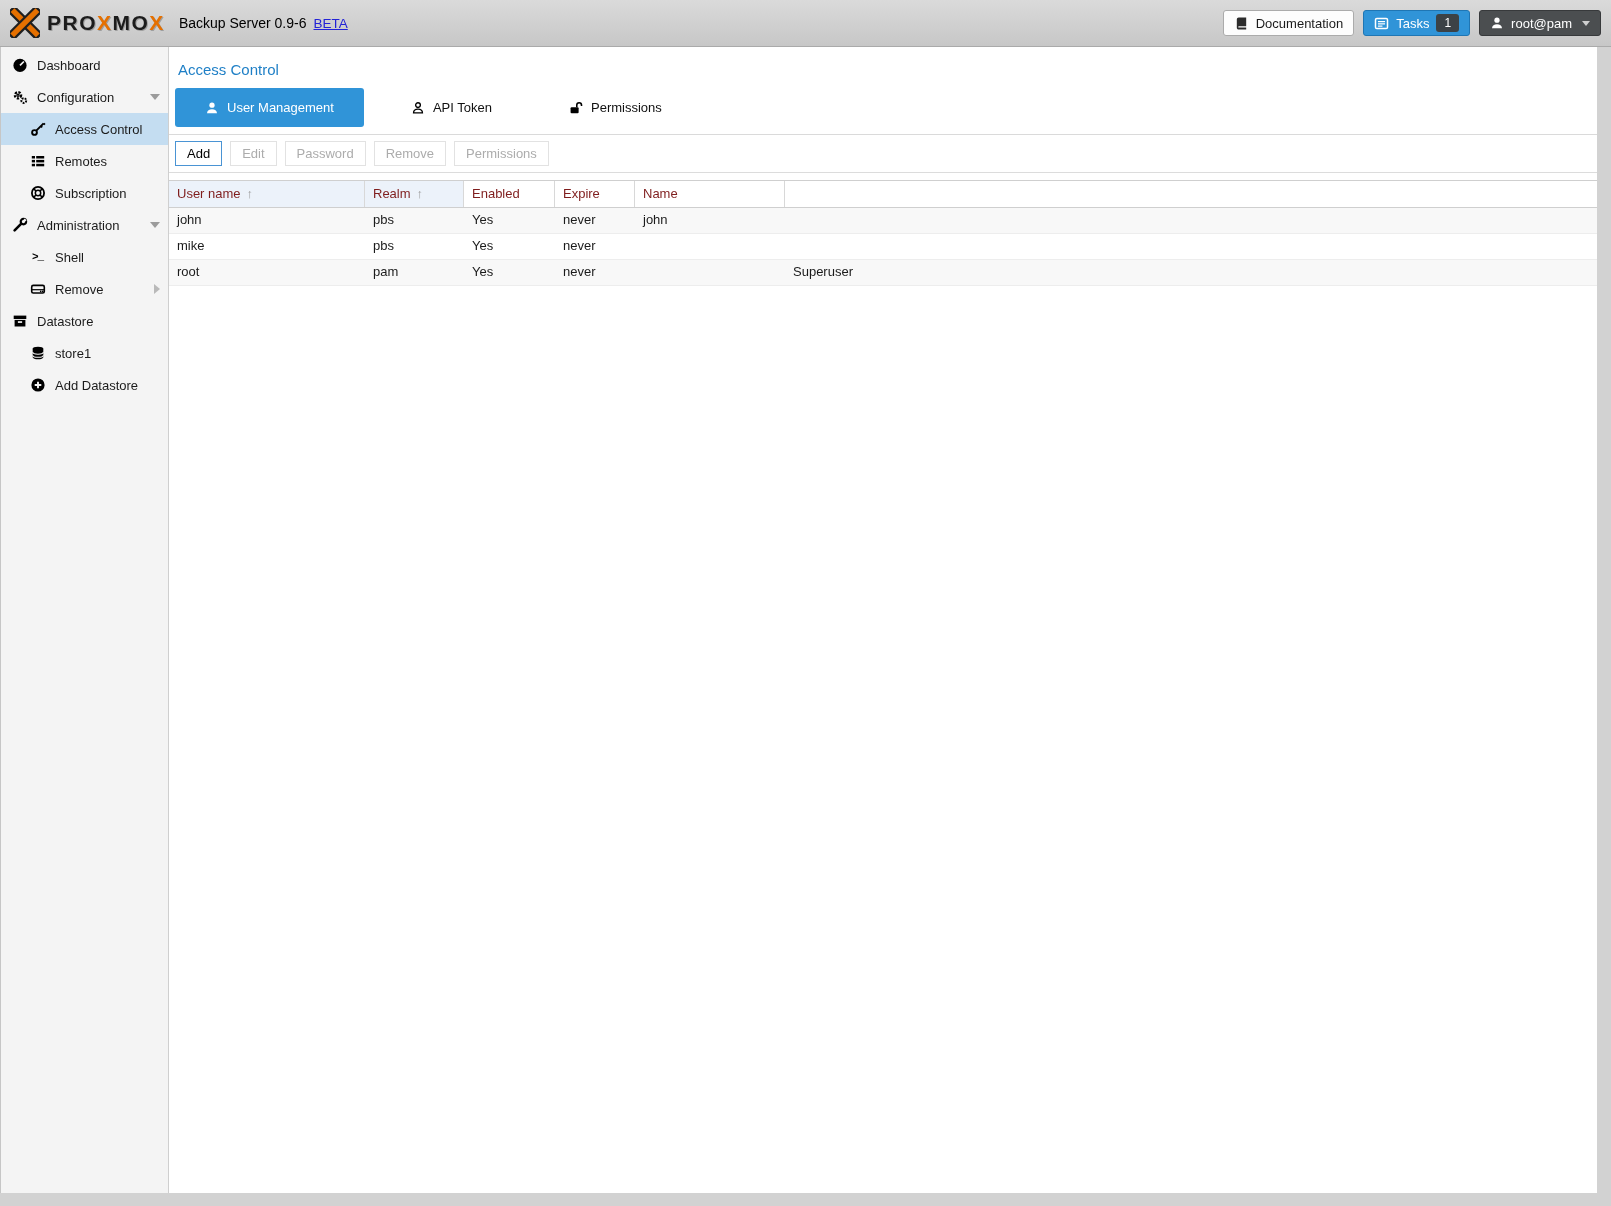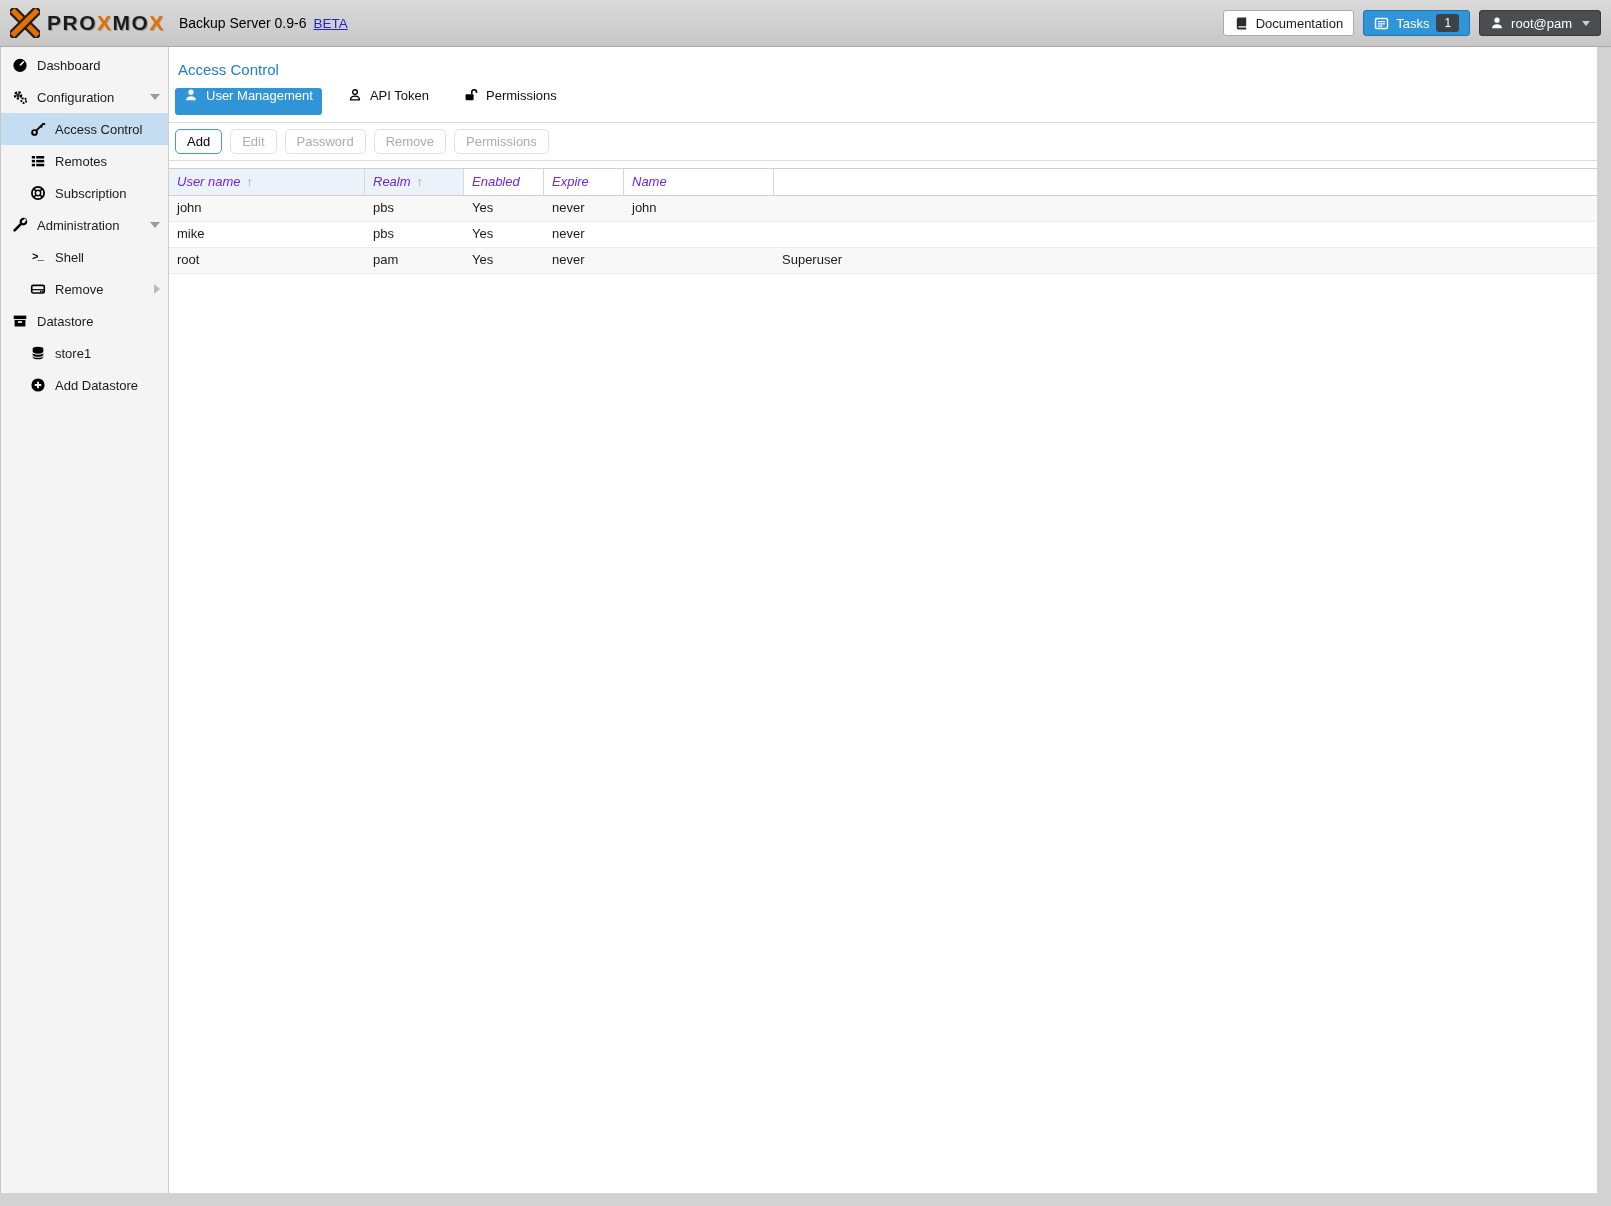--- a/index.html
+++ b/index.html
@@ -56,43 +56,43 @@
     border-top:6px solid #9b9b9b;}
   .chev-right{width:0;height:0;border-top:5px solid transparent;border-bottom:5px solid transparent;
     border-left:6px solid #b9b9b9;}
   .term-glyph{font-family:"Liberation Mono","DejaVu Sans Mono",monospace;font-weight:bold;
     font-size:11px;letter-spacing:-1px;}
   
   .content{flex:1;background:#fff;margin-right:14px;display:flex;flex-direction:column;}
   .page-title{color:var(--title-blue);font-size:15px;padding:14px 8px 0 9px;}
   .tabbar{display:flex;align-items:flex-end;gap:17px;padding:10px 8px 7px 6px;
     border-bottom:1px solid #dadada;}
-  .tab{height:27px;display:flex;align-items:flex-start;gap:8px;padding:0 9px;
+  .tab{height:39px;display:flex;align-items:center;gap:8px;padding:0 30px;
     border-radius:3px;cursor:pointer;color:#111;}
   .tab.active{background:var(--accent);color:#fff;}
   .ticon{display:flex;align-items:center;}
   .toolbar{display:flex;gap:8px;padding:6px 6px;border-bottom:1px solid #dcdcdc;}
-  .tbtn{height:25px;padding:0 11px;border-radius:5px;background:#fff;font-size:13px;
+  .tbtn{height:25px;padding:0 11px;border-radius:0;background:#fff;font-size:13px;
     display:flex;align-items:center;}
   .tbtn.enabled{border:1px solid #4a94d4;color:#000;cursor:pointer;}
   .tbtn.disabled{border:1px solid #e2e2e2;color:#acacac;cursor:default;}
   
   .grid{margin-top:7px;}
   .ghead{display:flex;border-top:1px solid #cfcfcf;border-bottom:1px solid #cfcfcf;background:#fff;}
-  .hcell{height:26px;line-height:25px;padding-left:8px;color:#6d28d9;
-    border-right:1px solid #d8d8d8;cursor:pointer;white-space:nowrap;font-style:italic;}
+  .hcell{height:26px;line-height:25px;padding-left:8px;color:#7f1d1d;
+    border-right:1px solid #d8d8d8;cursor:pointer;white-space:nowrap;}
   .hcell.last{border-right:none;}
   .hcell.sorted{background:var(--sorted-bg);}
   .hcell .arrow::after{content:"\2191";color:#9a9a9a;margin-left:6px;font-size:13px;}
   .grow{display:flex;border-bottom:1px solid #ededed;cursor:pointer;}
   .grow:nth-child(even){background:#f8f8f8;}
   .gcell{height:25px;line-height:24px;padding-left:8px;white-space:nowrap;overflow:hidden;}
   .c0{width:196px;flex:none;}
   .c1{width:99px;flex:none;}
-  .c2{width:80px;flex:none;}
+  .c2{width:91px;flex:none;}
   .c3{width:80px;flex:none;}
   .c4{width:150px;flex:none;}
   .c5{flex:1;}
 </style>
 </head>
 <body>
 
 <div class="topbar">
   <div class="logo">
     <svg width="30" height="30" viewBox="0 0 30 30">

